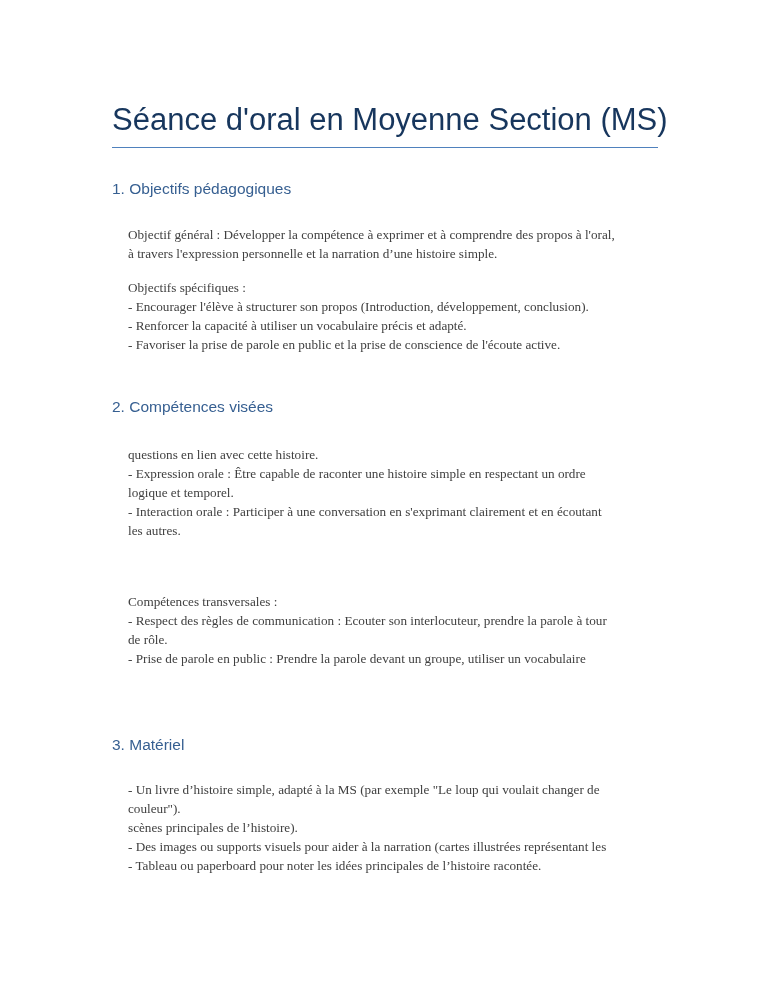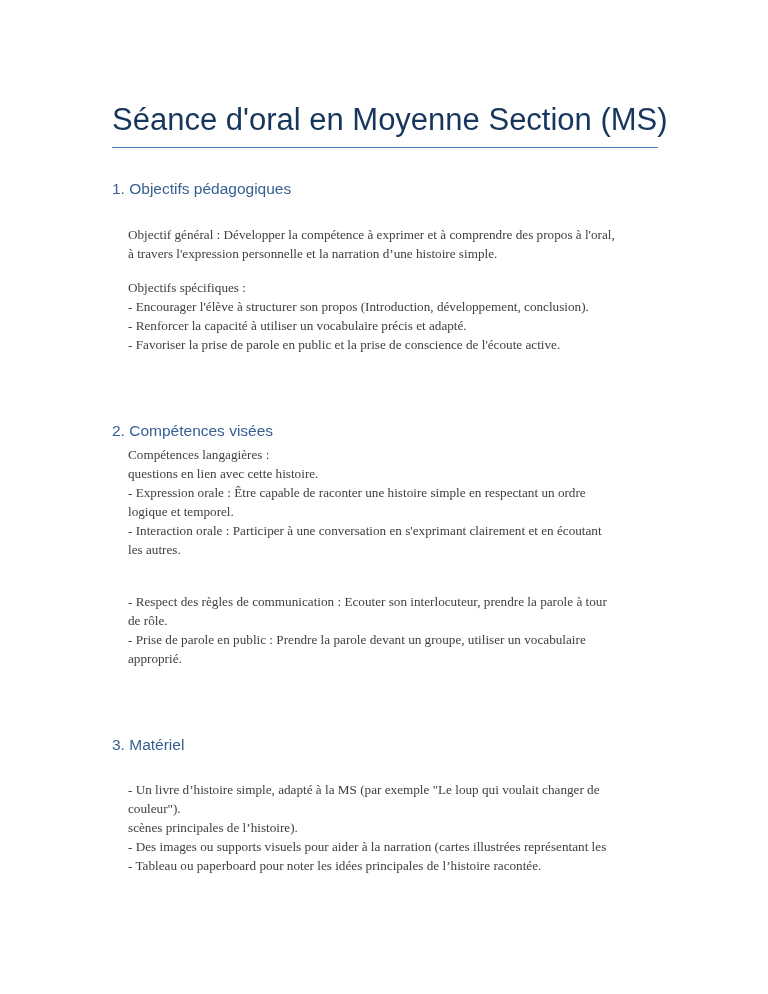--- a/index.html
+++ b/index.html
@@ -35,34 +35,33 @@
     <div>Objectif général : Développer la compétence à exprimer et à comprendre des propos à l'oral,</div>
     <div>à travers l'expression personnelle et la narration d’une histoire simple.</div>
   </div>
   <div class="para" style="top:266px">
     <div>Objectifs spécifiques :</div>
     <div>- Encourager l'élève à structurer son propos (Introduction, développement, conclusion).</div>
     <div>- Renforcer la capacité à utiliser un vocabulaire précis et adapté.</div>
     <div>- Favoriser la prise de parole en public et la prise de conscience de l'écoute active.</div>
   </div>
 
-  <div class="h2" style="top:410px">2. Compétences visées</div>
+  <div class="h2" style="top:386px">2. Compétences visées</div>
   <div class="para" style="top:433px">
-    <div>Compétences langagières :</div>
     <div>questions en lien avec cette histoire.</div>
     <div>- Expression orale : Être capable de raconter une histoire simple en respectant un ordre</div>
     <div>logique et temporel.</div>
     <div>- Interaction orale : Participer à une conversation en s'exprimant clairement et en écoutant</div>
     <div>les autres.</div>
   </div>
   <div class="para" style="top:580px">
+    <div>Compétences transversales :</div>
     <div>- Respect des règles de communication : Ecouter son interlocuteur, prendre la parole à tour</div>
     <div>de rôle.</div>
     <div>- Prise de parole en public : Prendre la parole devant un groupe, utiliser un vocabulaire</div>
-    <div>approprié.</div>
   </div>
 
   <div class="h2" style="top:724px">3. Matériel</div>
   <div class="para" style="top:768px">
     <div>- Un livre d’histoire simple, adapté à la MS (par exemple "Le loup qui voulait changer de</div>
     <div>couleur").</div>
     <div>scènes principales de l’histoire).</div>
     <div>- Des images ou supports visuels pour aider à la narration (cartes illustrées représentant les</div>
     <div>- Tableau ou paperboard pour noter les idées principales de l’histoire racontée.</div>
   </div>

